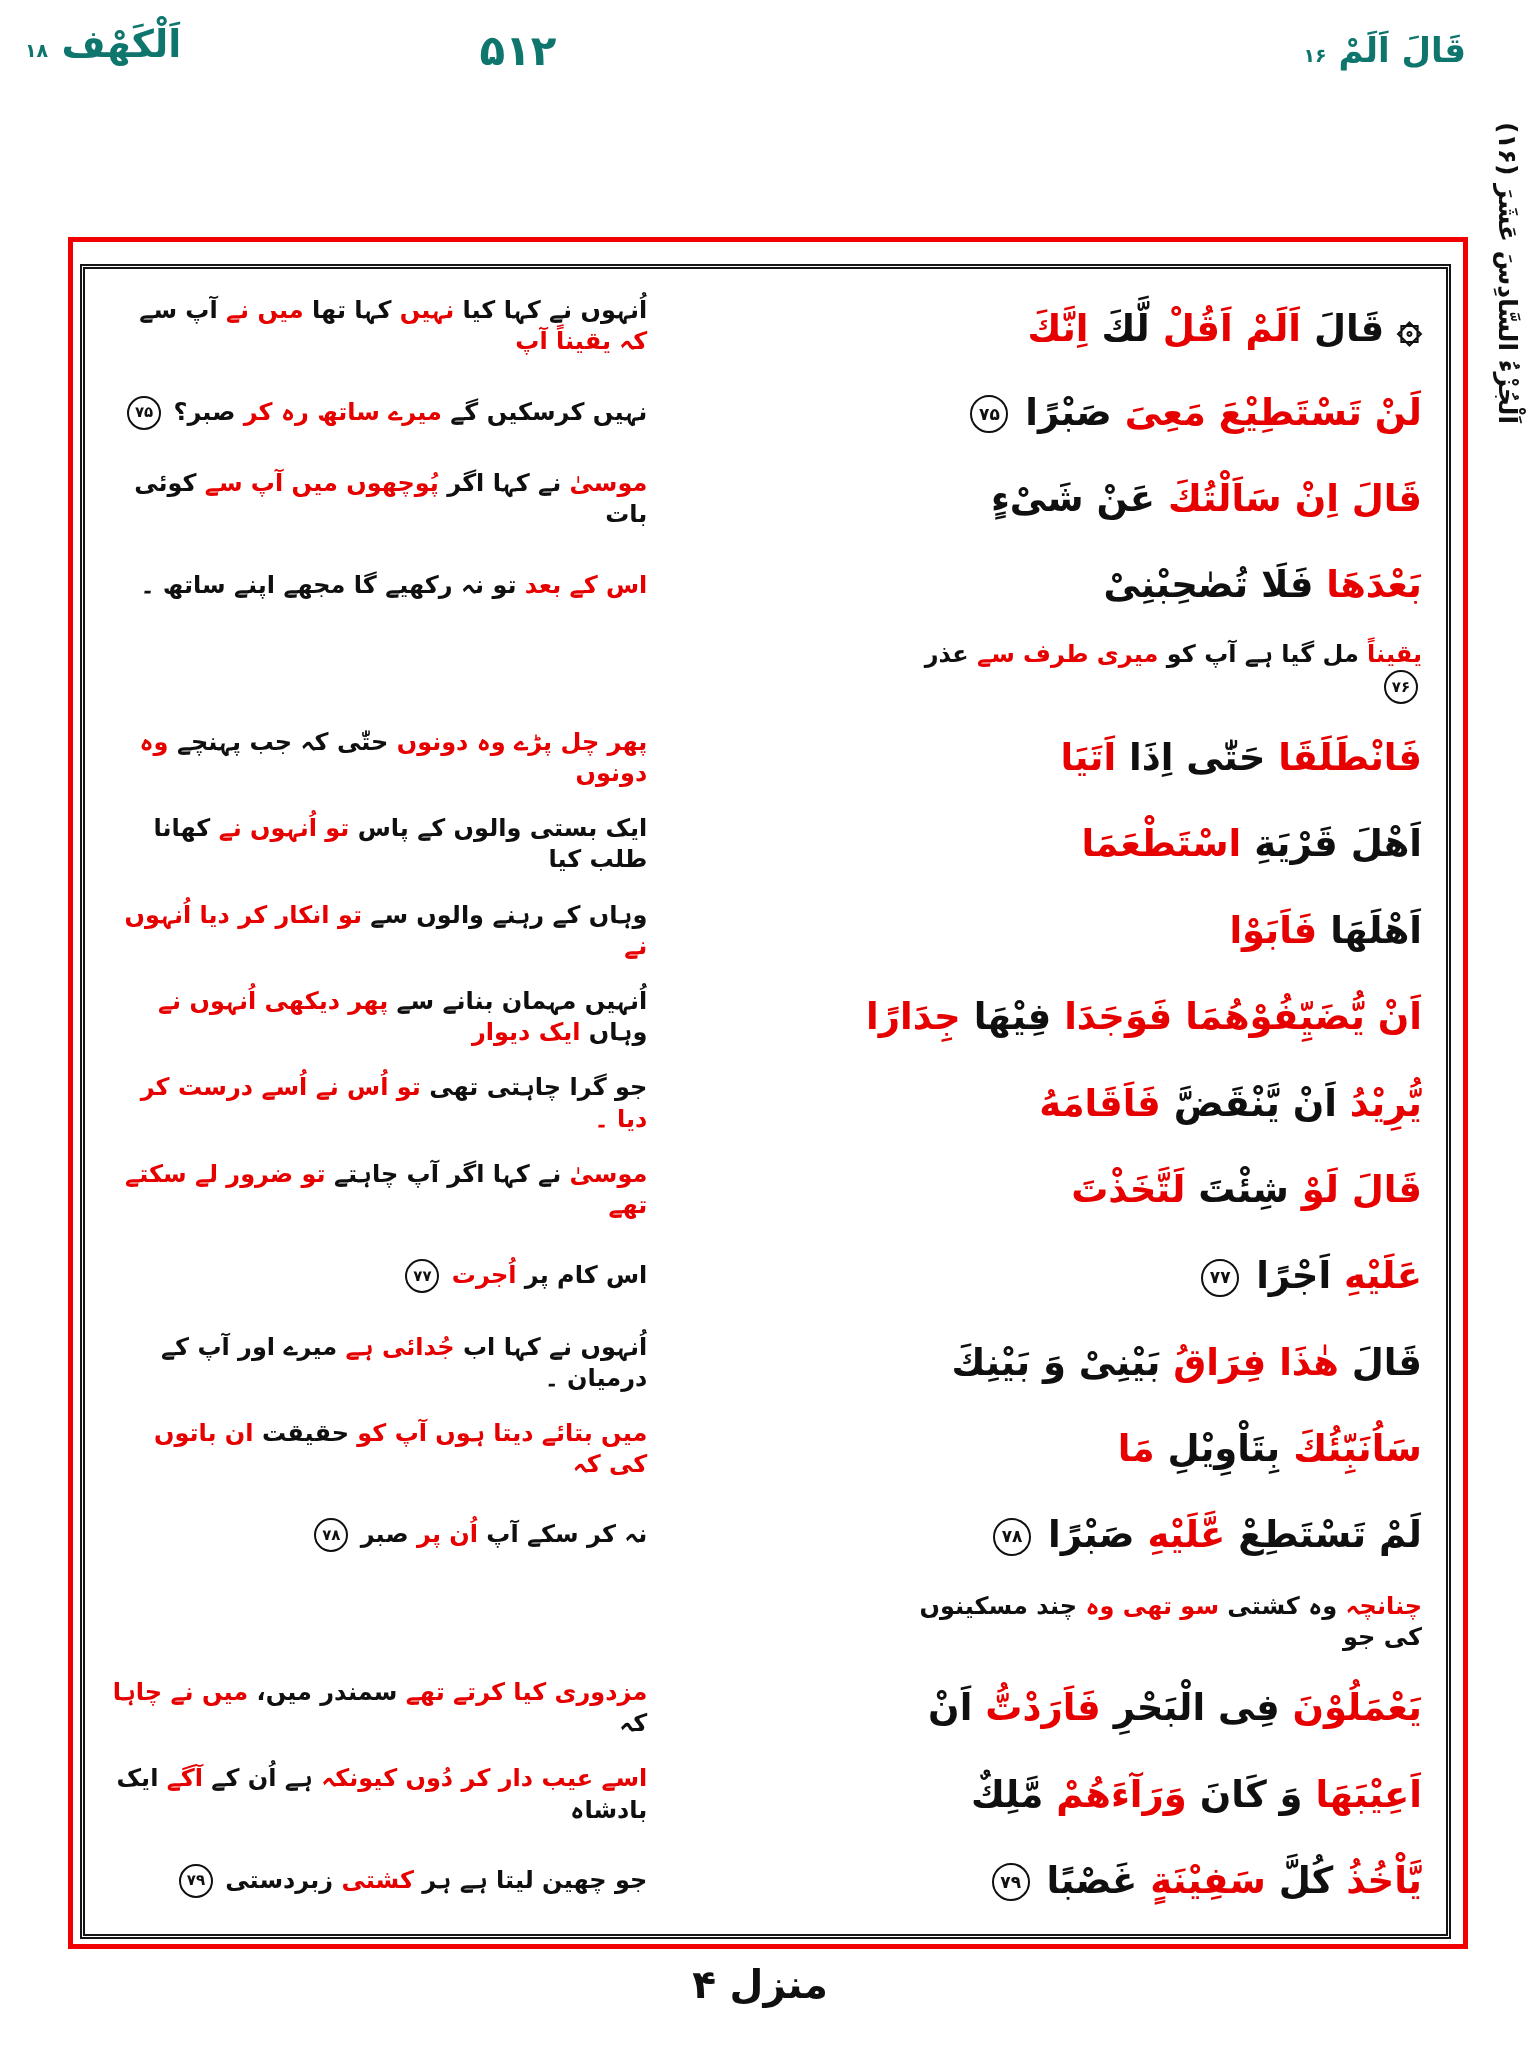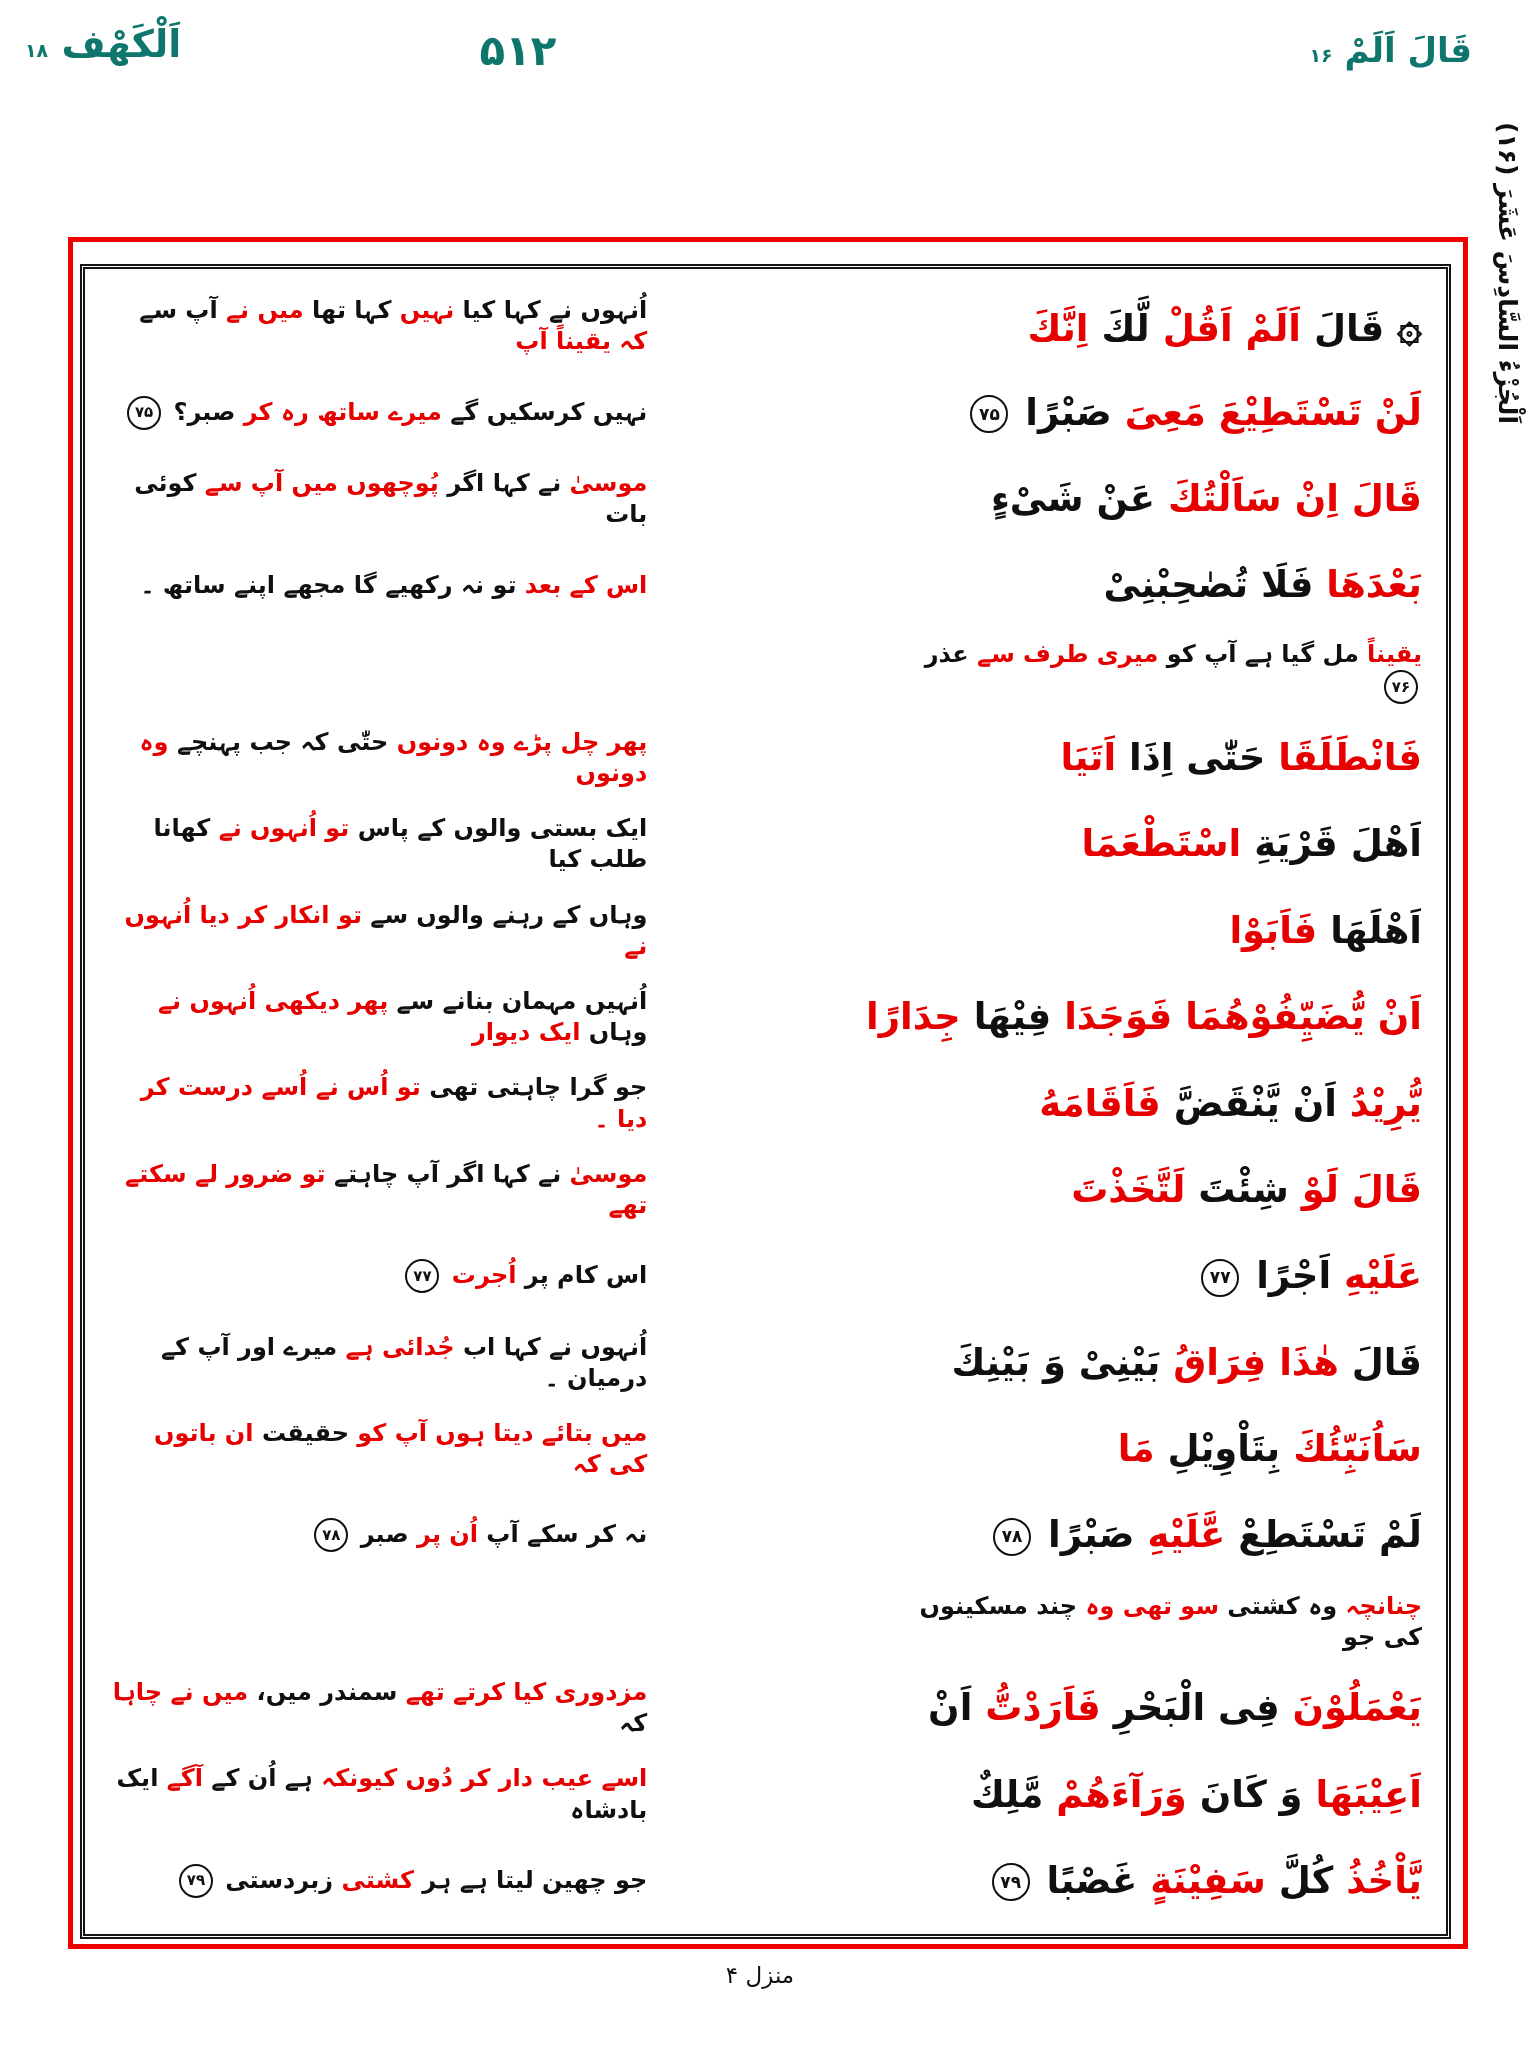--- a/index.html
+++ b/index.html
@@ -7,21 +7,21 @@
     width:1536px;height:2048px;background:#ffffff;
     font-family:"DejaVu Sans",sans-serif;
     overflow:hidden;position:relative;
   }
   .page{position:absolute;inset:0;background:#fff;}
 
   
   .hdr{position:absolute;top:22px;font-weight:bold;color:#0f766e;white-space:nowrap;}
   .hdr-left{left:25px;font-size:38px;}
   .hdr-center{left:448px;width:140px;text-align:center;font-size:42px;top:26px;}
-  .hdr-right{right:64px;font-size:34px;top:30px;}
+  .hdr-right{right:70px;font-size:34px;top:30px;}
   .hdr-num{font-size:19px;font-weight:bold;vertical-align:baseline;}
 
   
   .frame-outer{
     position:absolute;left:68px;top:237px;width:1400px;height:1712px;
     border:5px solid #f20000;box-sizing:border-box;background:#fff;
   }
   .frame-inner{
     position:absolute;top:22px;right:12px;bottom:5px;left:7px;
     border:5px double #151515;box-sizing:border-box;
@@ -61,21 +61,21 @@
   .margin-note{
     position:absolute;top:122px;left:1522px;
     transform:rotate(90deg);transform-origin:0 0;
     font-size:25px;font-weight:bold;color:#101010;white-space:nowrap;
     direction:rtl;
   }
 
   
   .footer{
     position:absolute;top:1962px;left:560px;width:400px;text-align:center;
-    font-size:23px;font-weight:normal;color:#101010;
+    font-size:39px;font-weight:bold;color:#101010;
   }
 </style>
 </head>
 <body>
 
 <div class="page">
 
   <div class="hdr hdr-left">
     <span>اَلْكَهْف</span>
     <span class="hdr-num">۱۸</span>

